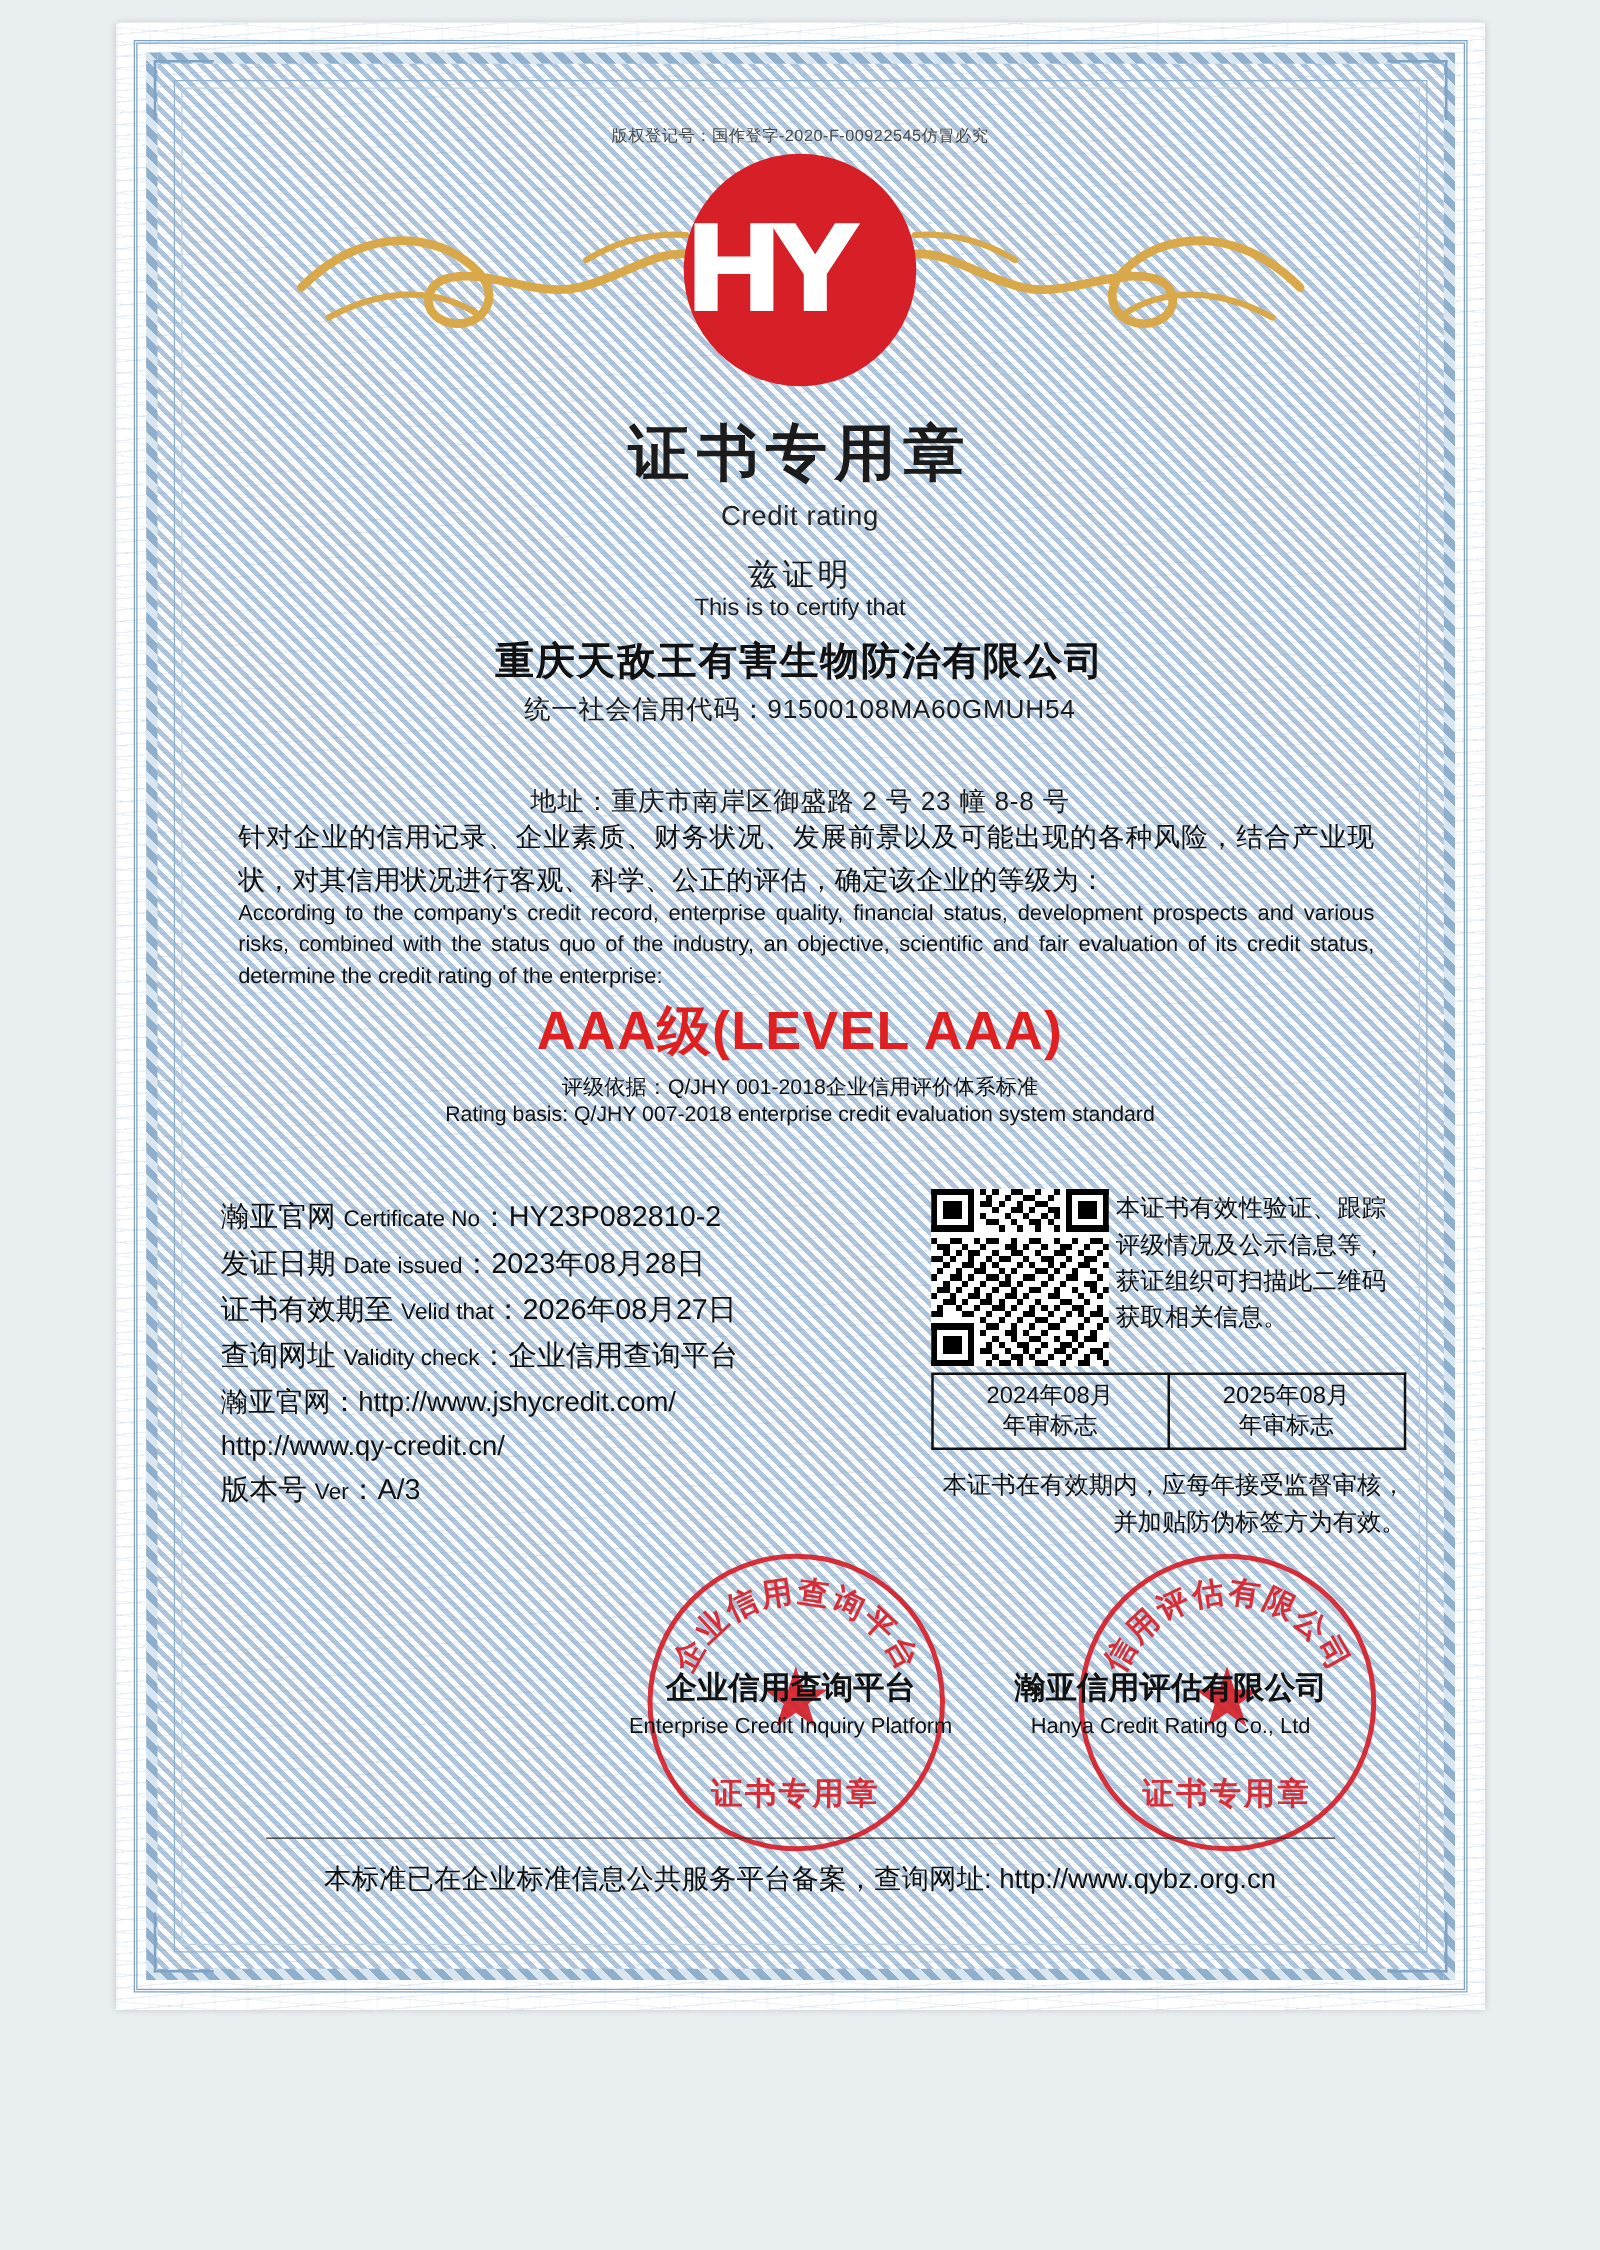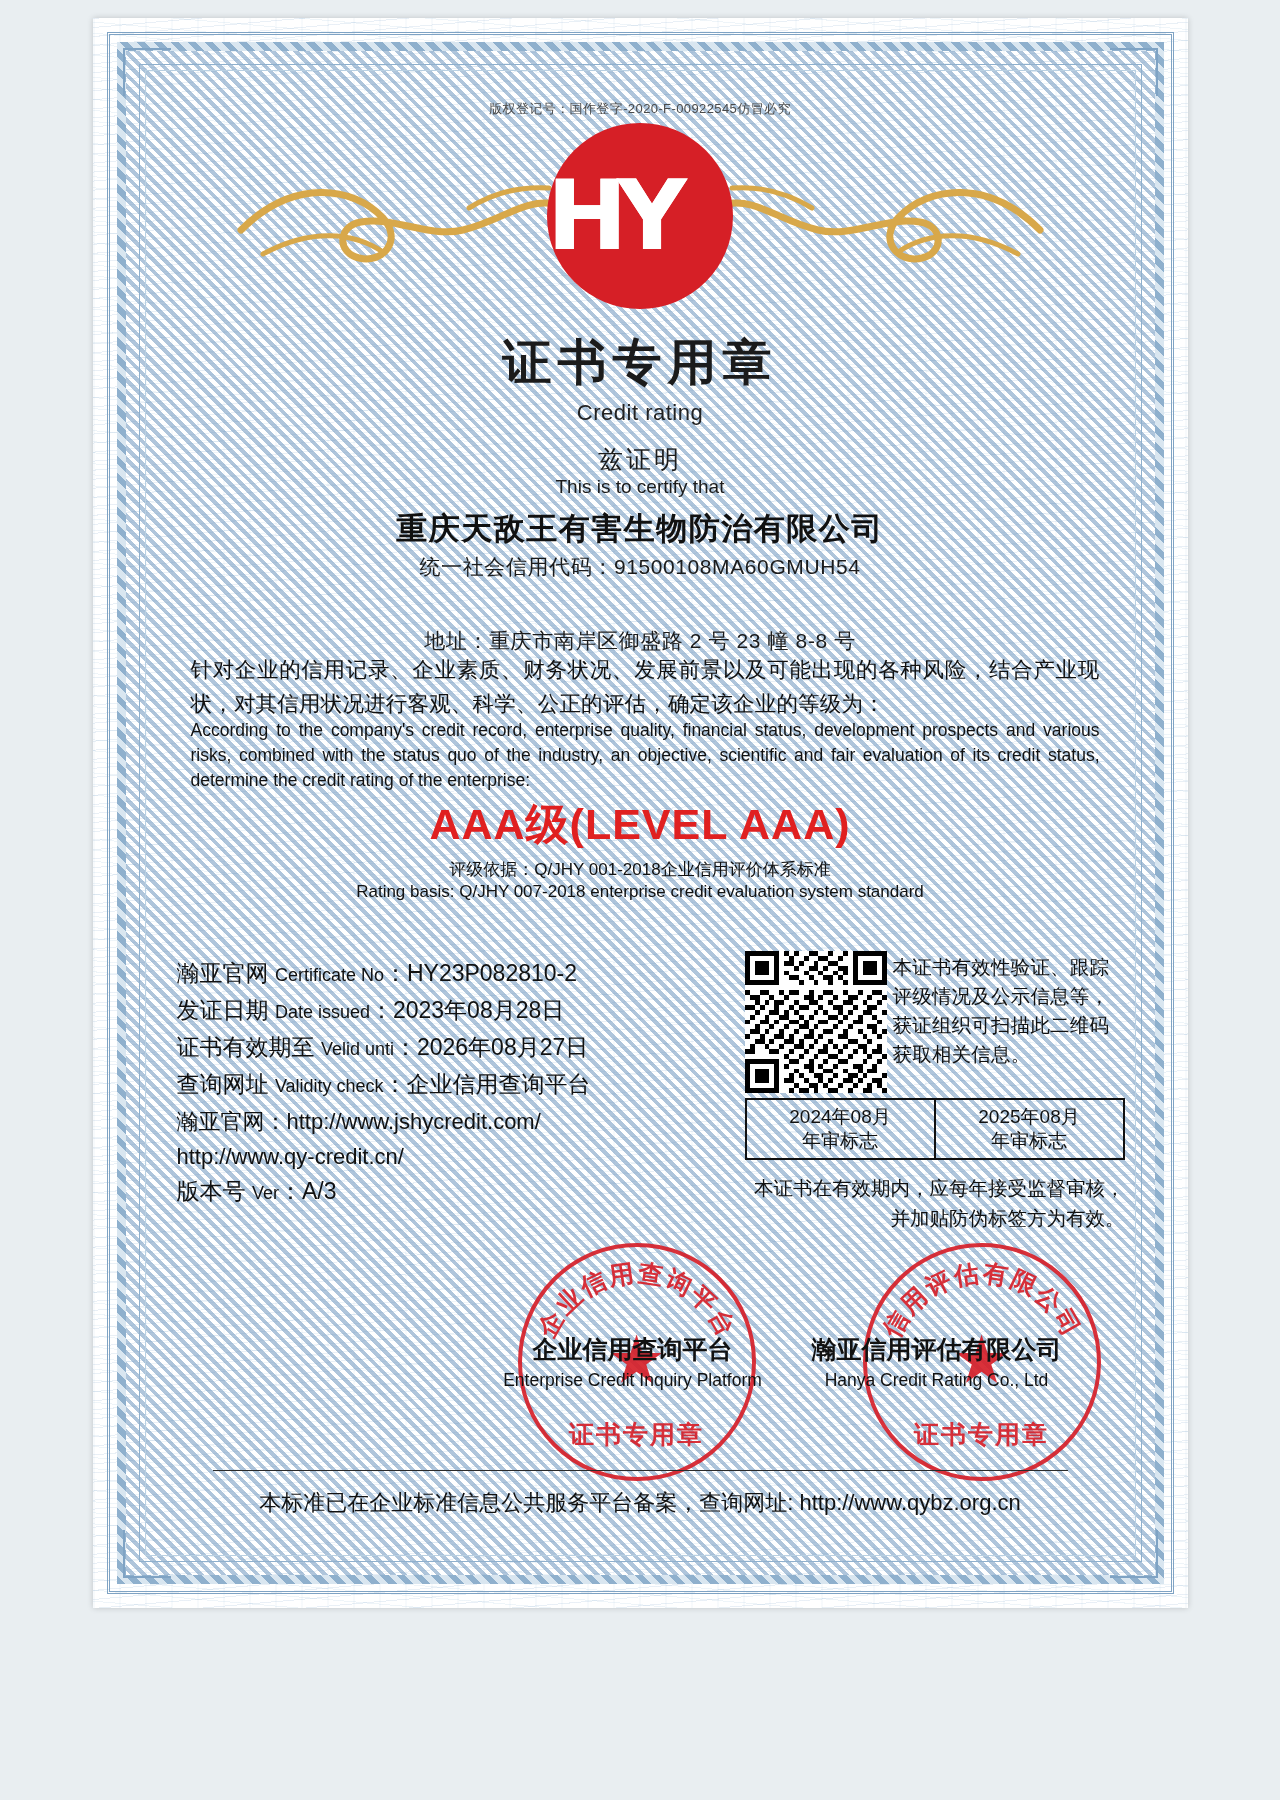--- a/index.html
+++ b/index.html
@@ -264,21 +264,21 @@
       <div class="row">
         <span>瀚亚官网</span>
         <span class="lbl-small">Certificate No</span><span>：HY23P082810-2</span>
       </div>
       <div class="row">
         <span>发证日期</span>
         <span class="lbl-small">Date issued</span><span>：2023年08月28日</span>
       </div>
       <div class="row">
         <span>证书有效期至</span>
-        <span class="lbl-small">Velid unti</span><span>：2026年08月27日</span>
+        <span class="lbl-small">Velid that</span><span>：2026年08月27日</span>
       </div>
       <div class="row">
         <span>查询网址</span>
         <span class="lbl-small">Validity check</span><span>：企业信用查询平台</span>
       </div>
       <div class="url">瀚亚官网：http://www.jshycredit.com/</div>
       <div class="url">http://www.qy-credit.cn/</div>
       <div class="row">
         <span>版本号</span>
         <span class="lbl-small">Ver</span><span>：A/3</span>

